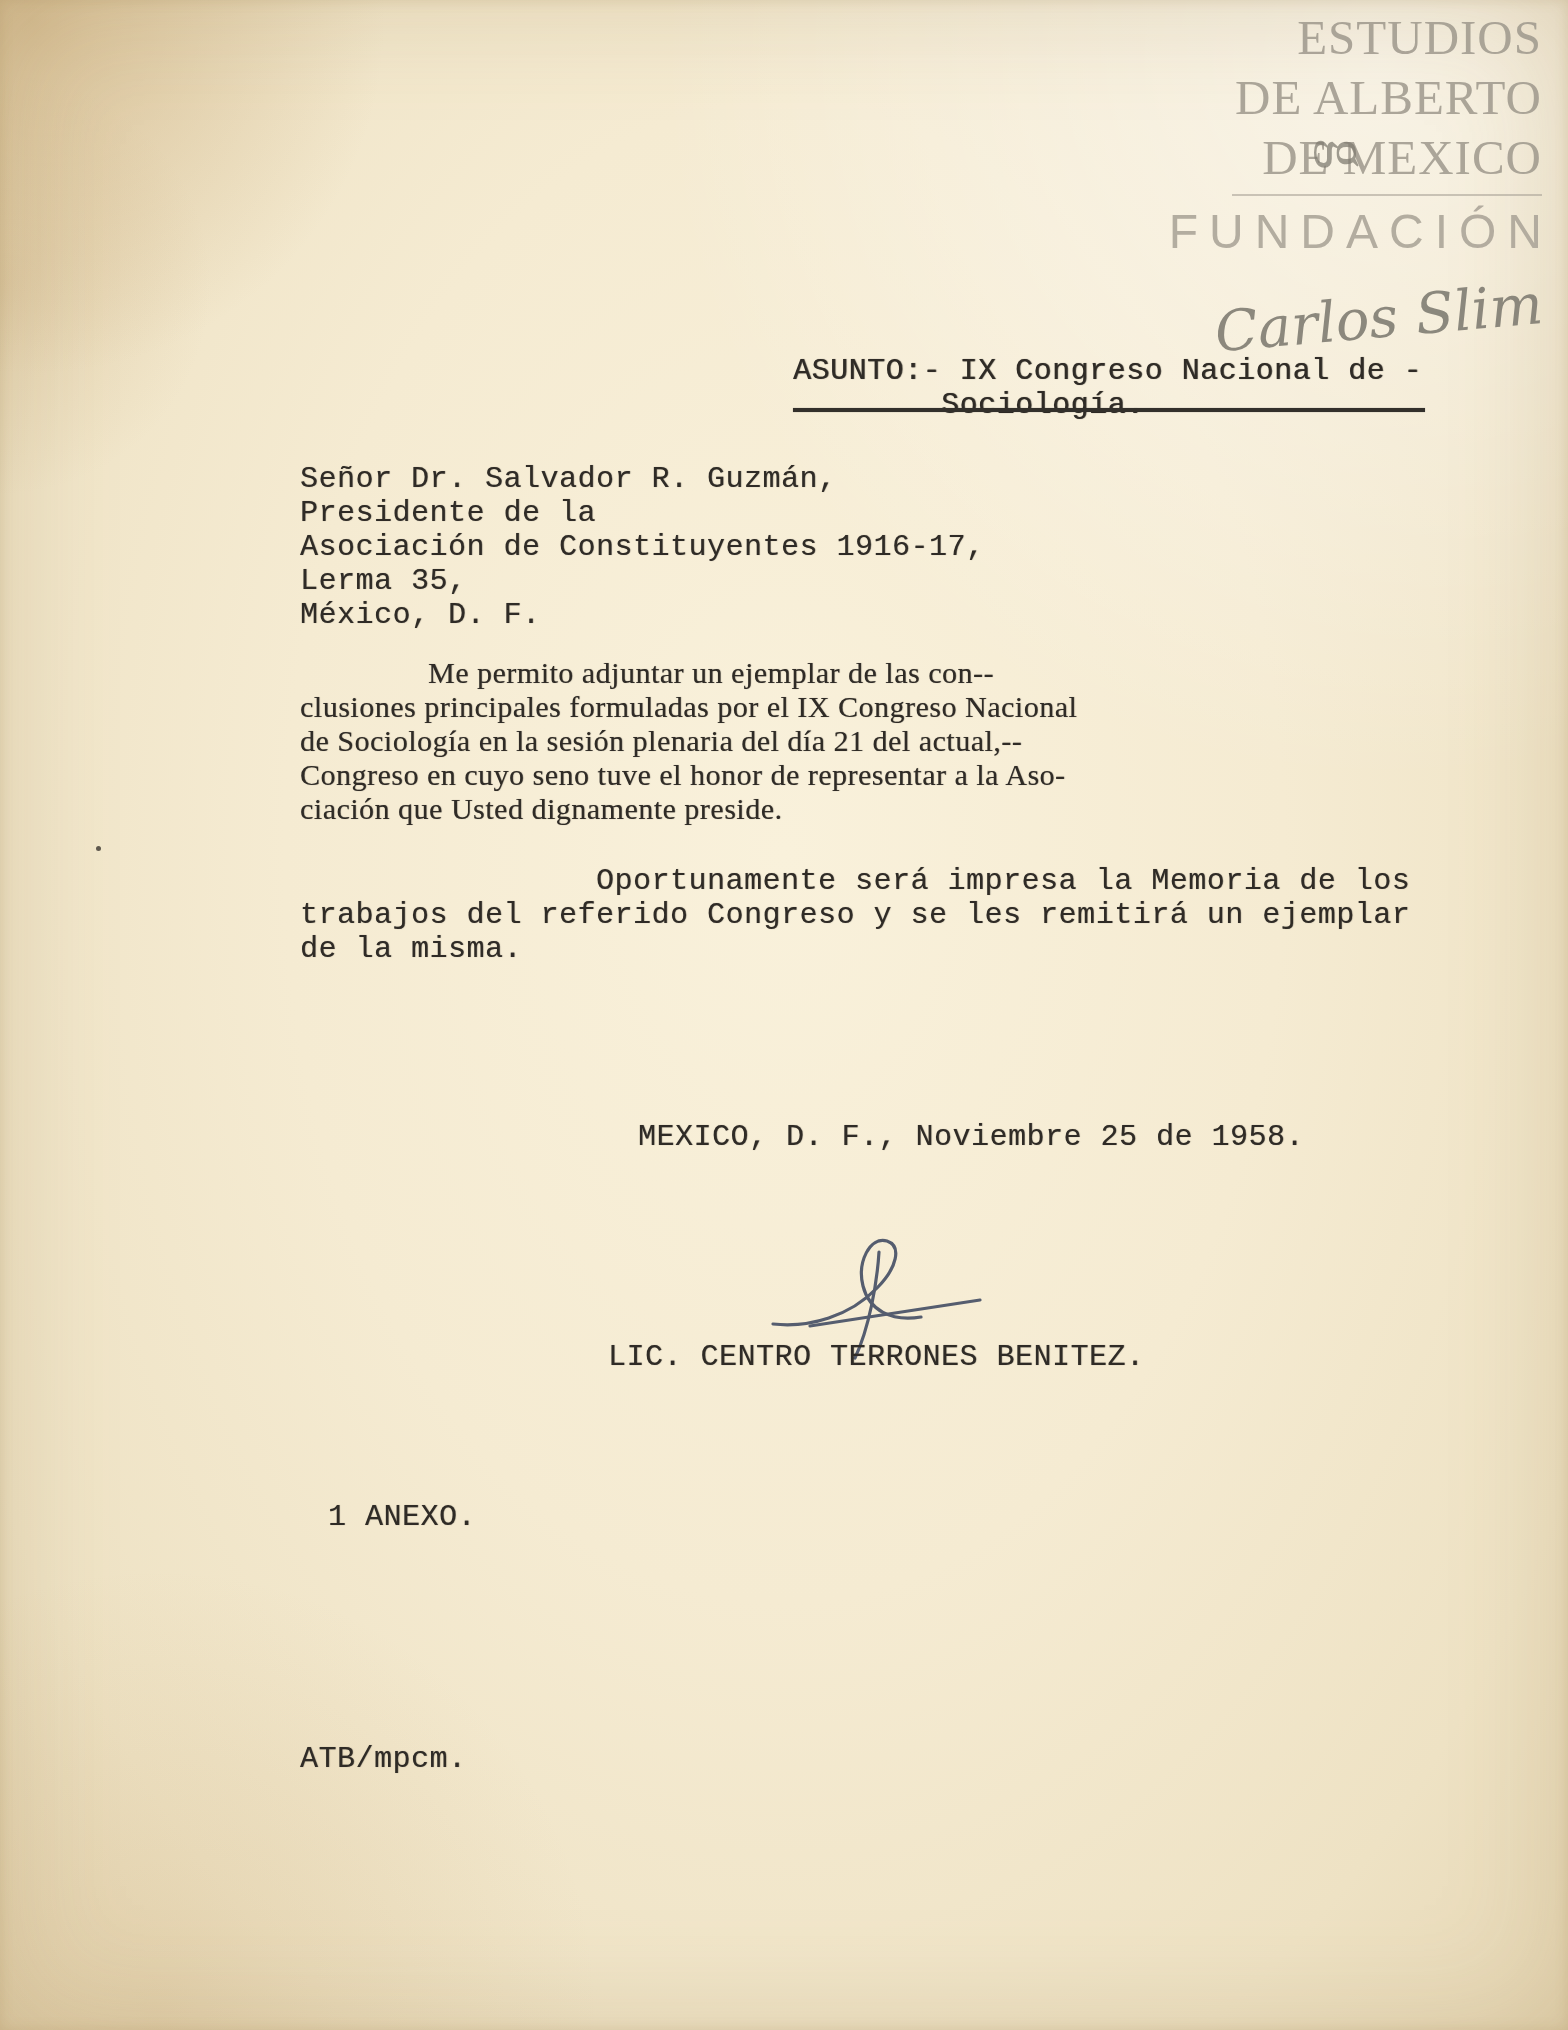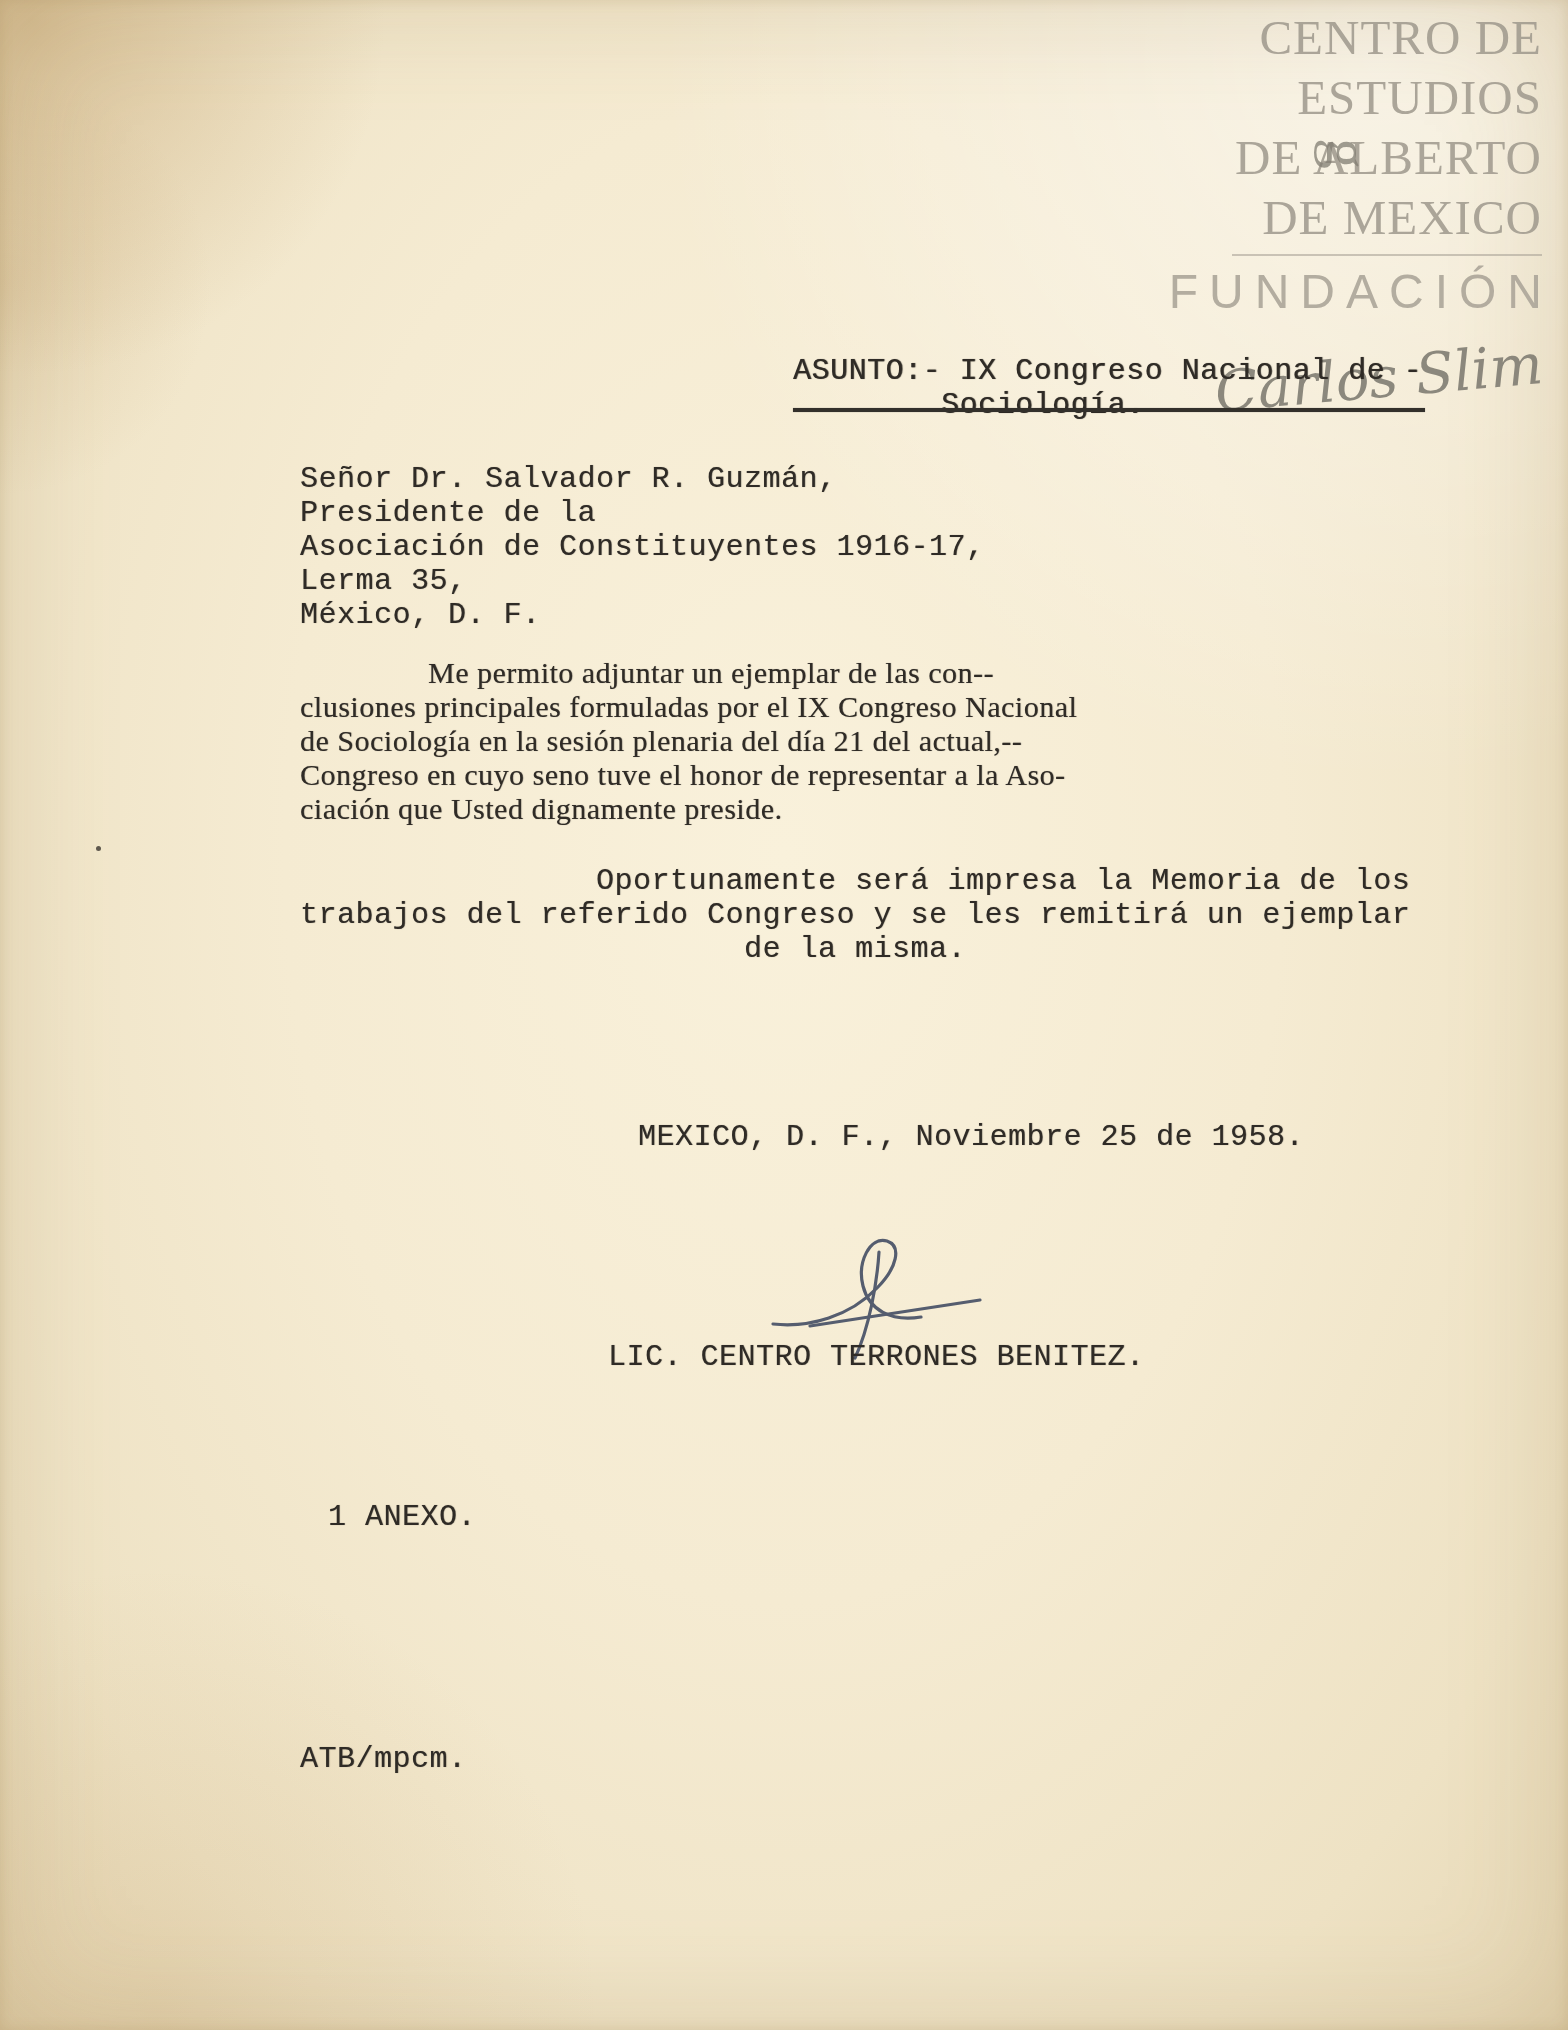--- a/index.html
+++ b/index.html
@@ -61,21 +61,20 @@
 
   .ink-speck { position:absolute; left:96px; top:846px; width:5px; height:5px;
     border-radius:50%; background:rgba(58,53,46,0.8); }
 </style>
 </head>
 <body>
 
 <div class="paper">
 
   <div class="watermark">
-    <div class="wm-title">CENTRO DE</div>
     <div class="wm-title">ESTUDIOS</div>
     <div class="wm-title">DE ALBERTO</div>
     <div class="wm-title">DE MEXICO</div>
     <div class="wm-rule"></div>
     <div class="wm-foundation">FUNDACIÓN</div>
     <div class="wm-script">Carlos Slim</div>
   </div>
   <div class="wm-glyph">g</div>
 
   <div class="typed dark" style="left:793px; top:310px;margin-top:44px;">ASUNTO:- IX Congreso Nacional de -
@@ -87,21 +86,21 @@
 Asociación de Constituyentes 1916-17,
 Lerma 35,
 México, D. F.</div>
 
   <div class="typed" style="left:300px; top:656px;font-family:Liberation Serif, serif;">                Me permito adjuntar un ejemplar de las con--
 clusiones principales formuladas por el IX Congreso Nacional
 de Sociología en la sesión plenaria del día 21 del actual,--
 Congreso en cuyo seno tuve el honor de representar a la Aso-
 ciación que Usted dignamente preside.</div>
 
-  <div class="typed" style="left:300px; top:864px;text-align:center;">                Oportunamente será impresa la Memoria de los
+  <div class="typed" style="left:300px; top:864px;">                Oportunamente será impresa la Memoria de los
 trabajos del referido Congreso y se les remitirá un ejemplar
 de la misma.</div>
 
 
   <div class="typed" style="left:598px; top:1120px;margin-left:40px;">MEXICO, D. F., Noviembre 25 de 1958.</div>
 
   <svg class="signature-svg" width="250" height="160" viewBox="0 0 250 160">
     <g fill="none" stroke="#3f4a61" stroke-width="3.2" stroke-linecap="round" opacity="0.88">
       <path d="M18 100 C 55 104, 95 92, 122 64 C 142 44, 147 22, 132 17 C 115 12, 102 38, 108 62 C 114 86, 136 98, 166 93"></path>
       <path d="M124 28 C 122 60, 114 104, 100 134"></path>

